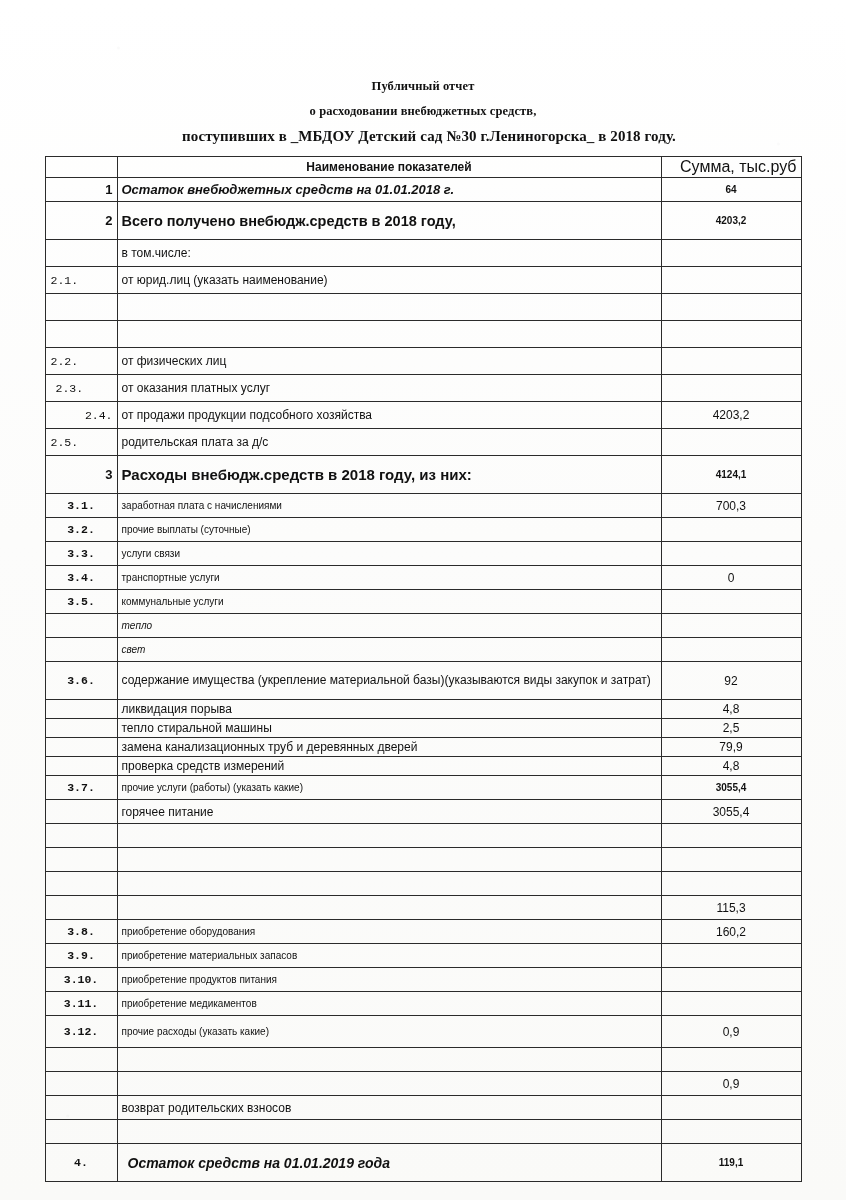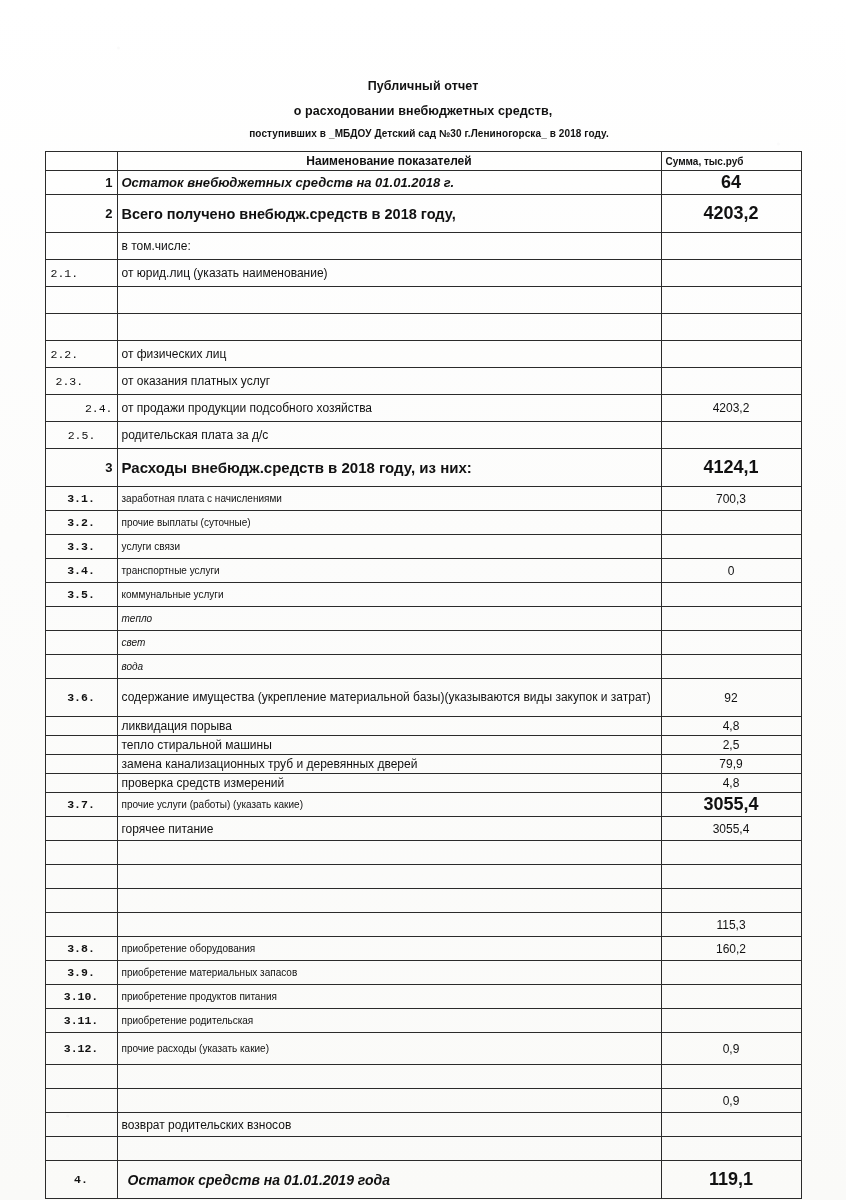--- a/index.html
+++ b/index.html
@@ -34,27 +34,28 @@
     pointer-events: none;
   }
   .header {
     position: relative;
     padding-top: 80px;
     text-align: center;
     font-size: 12.5px;
     font-weight: bold;
     line-height: 1.0;
     letter-spacing: 0.1px;
+    font-family: Liberation Serif, serif;
   }
   .header .ln {
     margin-bottom: 12px;
   }
   .header .ln1 { font-size: 12.5px; }
   .header .ln2 { font-size: 12.5px; }
-  .header .ln3 { font-size: 10px; padding-left: 12px; }
+  .header .ln3 { font-size: 15px; padding-left: 12px; }
 
   table.report {
     position: relative;
     border-collapse: collapse;
     margin: 12px auto 0 auto;
     width: 756px;
     table-layout: fixed;
     font-size: 11.5px;
   }
   table.report td {
@@ -80,29 +81,29 @@
     padding-right: 6px;
     font-weight: bold;
     font-size: 13px;
   }
   .hdr-name {
     text-align: center;
     font-weight: bold;
     font-size: 12px;
   }
   .hdr-sum {
-    text-align: left;
-    font-weight: bold;
-    font-size: 10px;
+    text-align: right;
+    font-weight: normal;
+    font-size: 16px;
   }
   .b { font-weight: bold; }
   .i { font-style: italic; }
   .big { font-size: 14.5px; font-weight: bold; }
   .big2 { font-size: 15px; font-weight: bold; }
-  .sum-b { font-weight: bold; font-size: 18px; text-align: center; }
+  .sum-b { font-weight: bold; font-size: 10px; text-align: center; }
   .sum-n { font-size: 12px; text-align: center; }
   .indent { padding-left: 10px; }
   .indent2 { padding-left: 16px; }
   .tall { height: 24px; }
   .taller { height: 27px; }
   .xtall { height: 32px; }
   .h38 { height: 38px; }
   .wrapcell { white-space: normal; line-height: 1.15; }
   .fnt12 { font-size: 12px; }
   .fnt125 { font-size: 10px; }
@@ -180,21 +181,21 @@
         <td class="sum-n"></td>
       </tr>
 
       <tr class="taller">
         <td class="num" style="text-align:right;padding-left:5px;">2.4.</td>
         <td class="fnt12 indent">от продажи продукции подсобного хозяйства</td>
         <td class="sum-n">4203,2</td>
       </tr>
 
       <tr class="taller">
-        <td class="num" style="text-align:center;padding-left:5px;">2.5.</td>
+        <td class="num" style="text-align:left;padding-left:5px;">2.5.</td>
         <td class="fnt12 indent">родительская плата за д/с</td>
         <td class="sum-n"></td>
       </tr>
 
       <tr class="h38">
         <td class="num-right">3</td>
         <td class="big2">Расходы внебюдж.средств в 2018 году, из них:</td>
         <td class="sum-b">4124,1</td>
       </tr>
 
@@ -233,25 +234,20 @@
         <td class="i fnt125 indent2">тепло</td>
         <td class="sum-n"></td>
       </tr>
 
       <tr class="tall">
         <td class="num"></td>
         <td class="i fnt125 indent2">свет</td>
         <td class="sum-n"></td>
       </tr>
 
-      <tr class="tall">
-        <td class="num"></td>
-        <td class="i fnt125 indent2">вода</td>
-        <td class="sum-n"></td>
-      </tr>
 
       <tr class="h38">
         <td class="num b">3.6.</td>
         <td class="fnt12 indent wrapcell">содержание имущества (укрепление материальной базы)(указываются  виды закупок и затрат)</td>
         <td class="sum-n">92</td>
       </tr>
 
       <tr>
         <td class="num"></td>
         <td class="fnt12 indent">ликвидация порыва</td>
@@ -325,21 +321,21 @@
       </tr>
 
       <tr class="tall">
         <td class="num b">3.10.</td>
         <td class="fnt125 indent">приобретение продуктов питания</td>
         <td class="sum-n"></td>
       </tr>
 
       <tr class="tall">
         <td class="num b">3.11.</td>
-        <td class="fnt125 indent">приобретение родительская</td>
+        <td class="fnt125 indent">приобретение медикаментов</td>
         <td class="sum-n"></td>
       </tr>
 
       <tr class="xtall">
         <td class="num b">3.12.</td>
         <td class="fnt125 indent">прочие расходы (указать какие)</td>
         <td class="sum-n">0,9</td>
       </tr>
 
       <tr class="tall">

